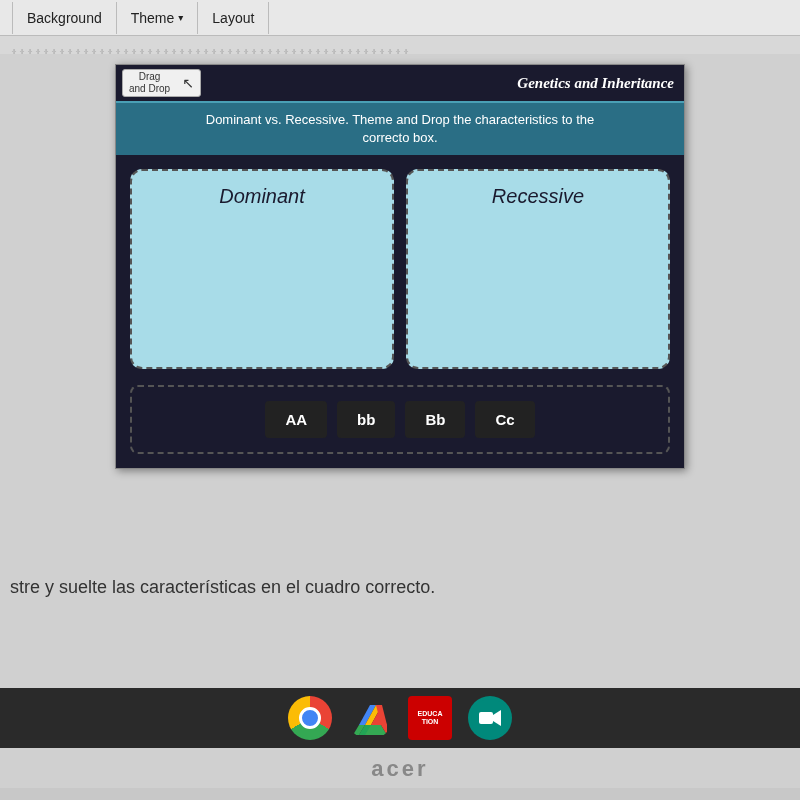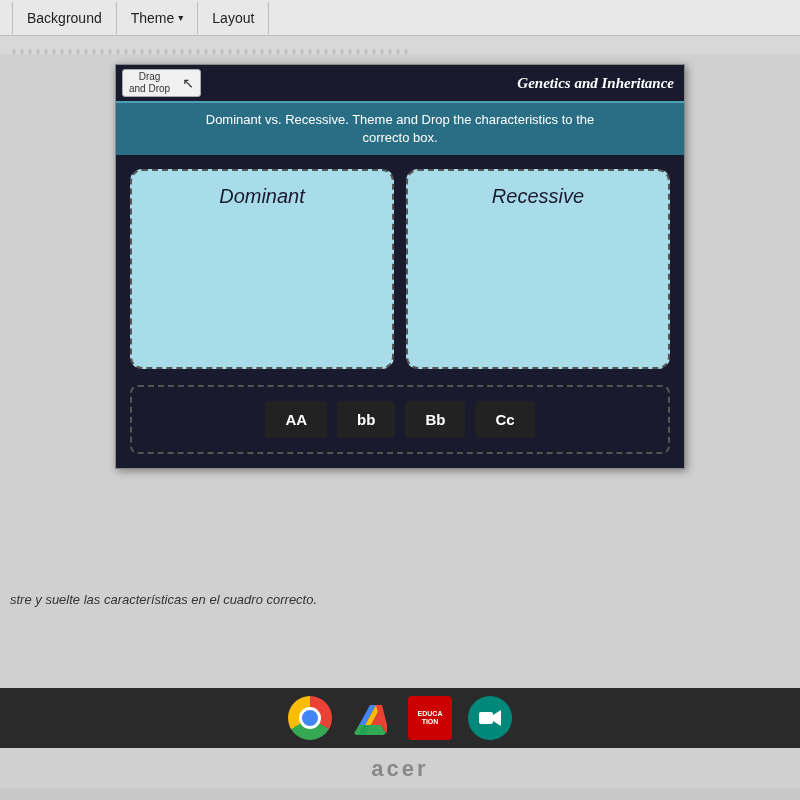--- a/index.html
+++ b/index.html
@@ -174,25 +174,24 @@
       font-size: 15px;
       font-weight: bold;
       cursor: pointer;
       min-width: 56px;
       text-align: center;
     }
 
     
     .bottom-text {
       position: absolute;
-      bottom: 181px;
+      bottom: 190px;
       left: 10px;
-      font-size: 13px;
+      font-size: 18px;
       color: #333;
-      font-style: italic;
     }
 
     
     .taskbar {
       position: absolute;
       bottom: 40px;
       left: 0;
       right: 0;
       background: #2a2a2a;
       height: 60px;

